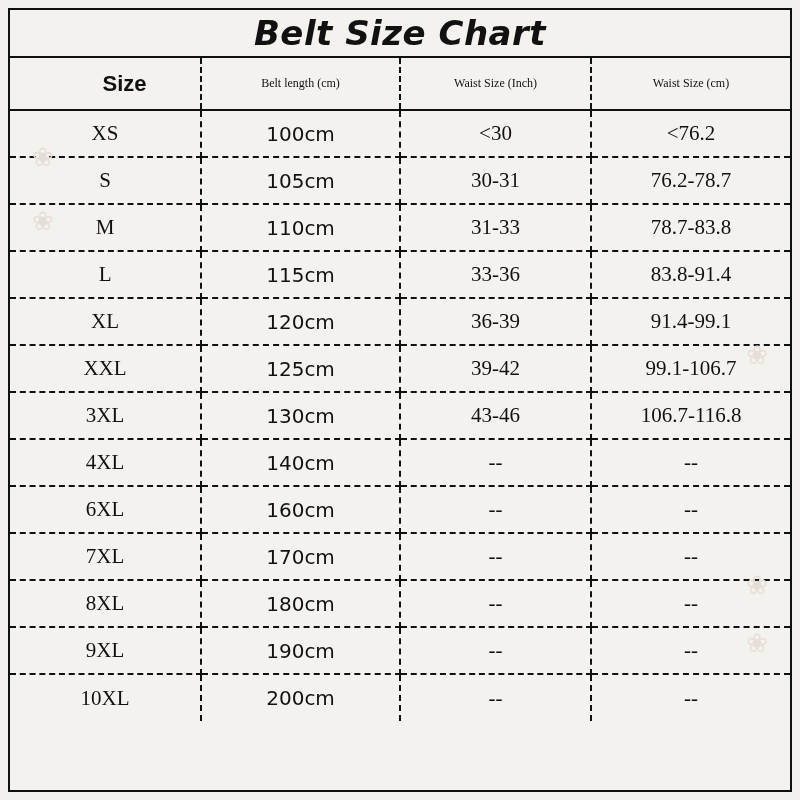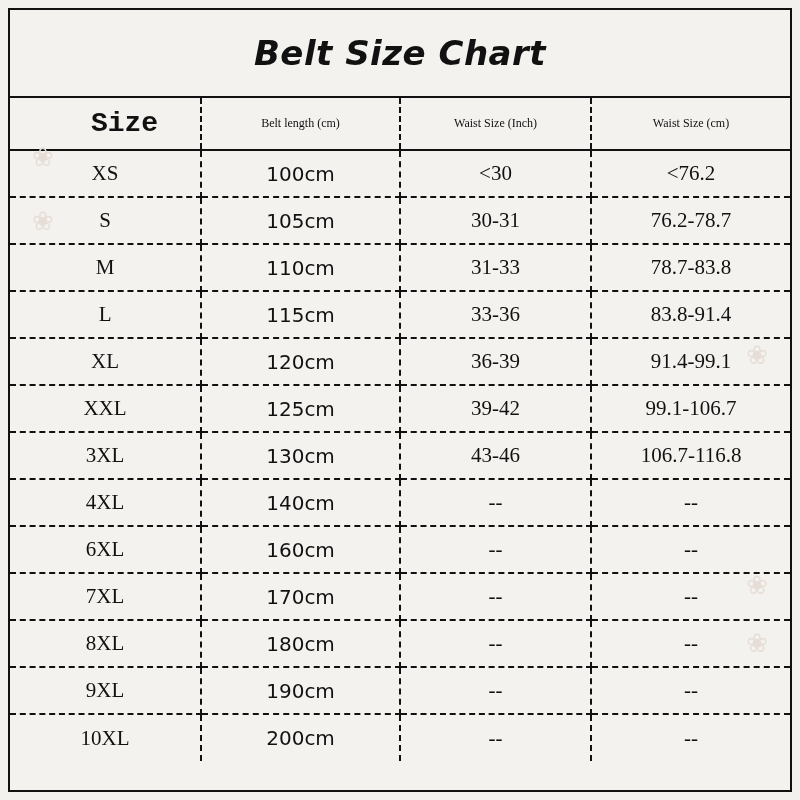--- a/index.html
+++ b/index.html
@@ -18,21 +18,21 @@
     position: absolute;
     left: 8px;
     top: 8px;
     width: 784px;
     height: 784px;
     border: 2px solid #111111;
     background: #f4f2ef;
     box-sizing: border-box;
   }
   .chart-title {
-    height: 88px;
+    height: 48px;
     display: flex;
     align-items: center;
     justify-content: center;
     font-family: "DejaVu Sans", sans-serif;
     font-weight: bold;
     font-style: italic;
     font-size: 34px;
     letter-spacing: 0.5px;
     color: #111111;
     border-bottom: 2px solid #111111;
@@ -55,23 +55,23 @@
     box-sizing: border-box;
   }
   thead th {
     height: 52px;
     font-weight: normal;
     border-bottom: 2px solid #111111;
     border-right: 2px dashed #111111;
   }
   thead th:last-child { border-right: none; }
   thead th.head-size {
-    font-family: Liberation Mono, monospace;
+    font-family: Liberation Sans, sans-serif;
     font-weight: bold;
-    font-size: 28px;
+    font-size: 22px;
     padding-left: 40px;
   }
   thead th.head-col {
     font-family: "Liberation Serif", serif;
     font-size: 12px;
   }
   tbody td {
     height: 47px;
     border-bottom: 2px dashed #111111;
     border-right: 2px dashed #111111;

